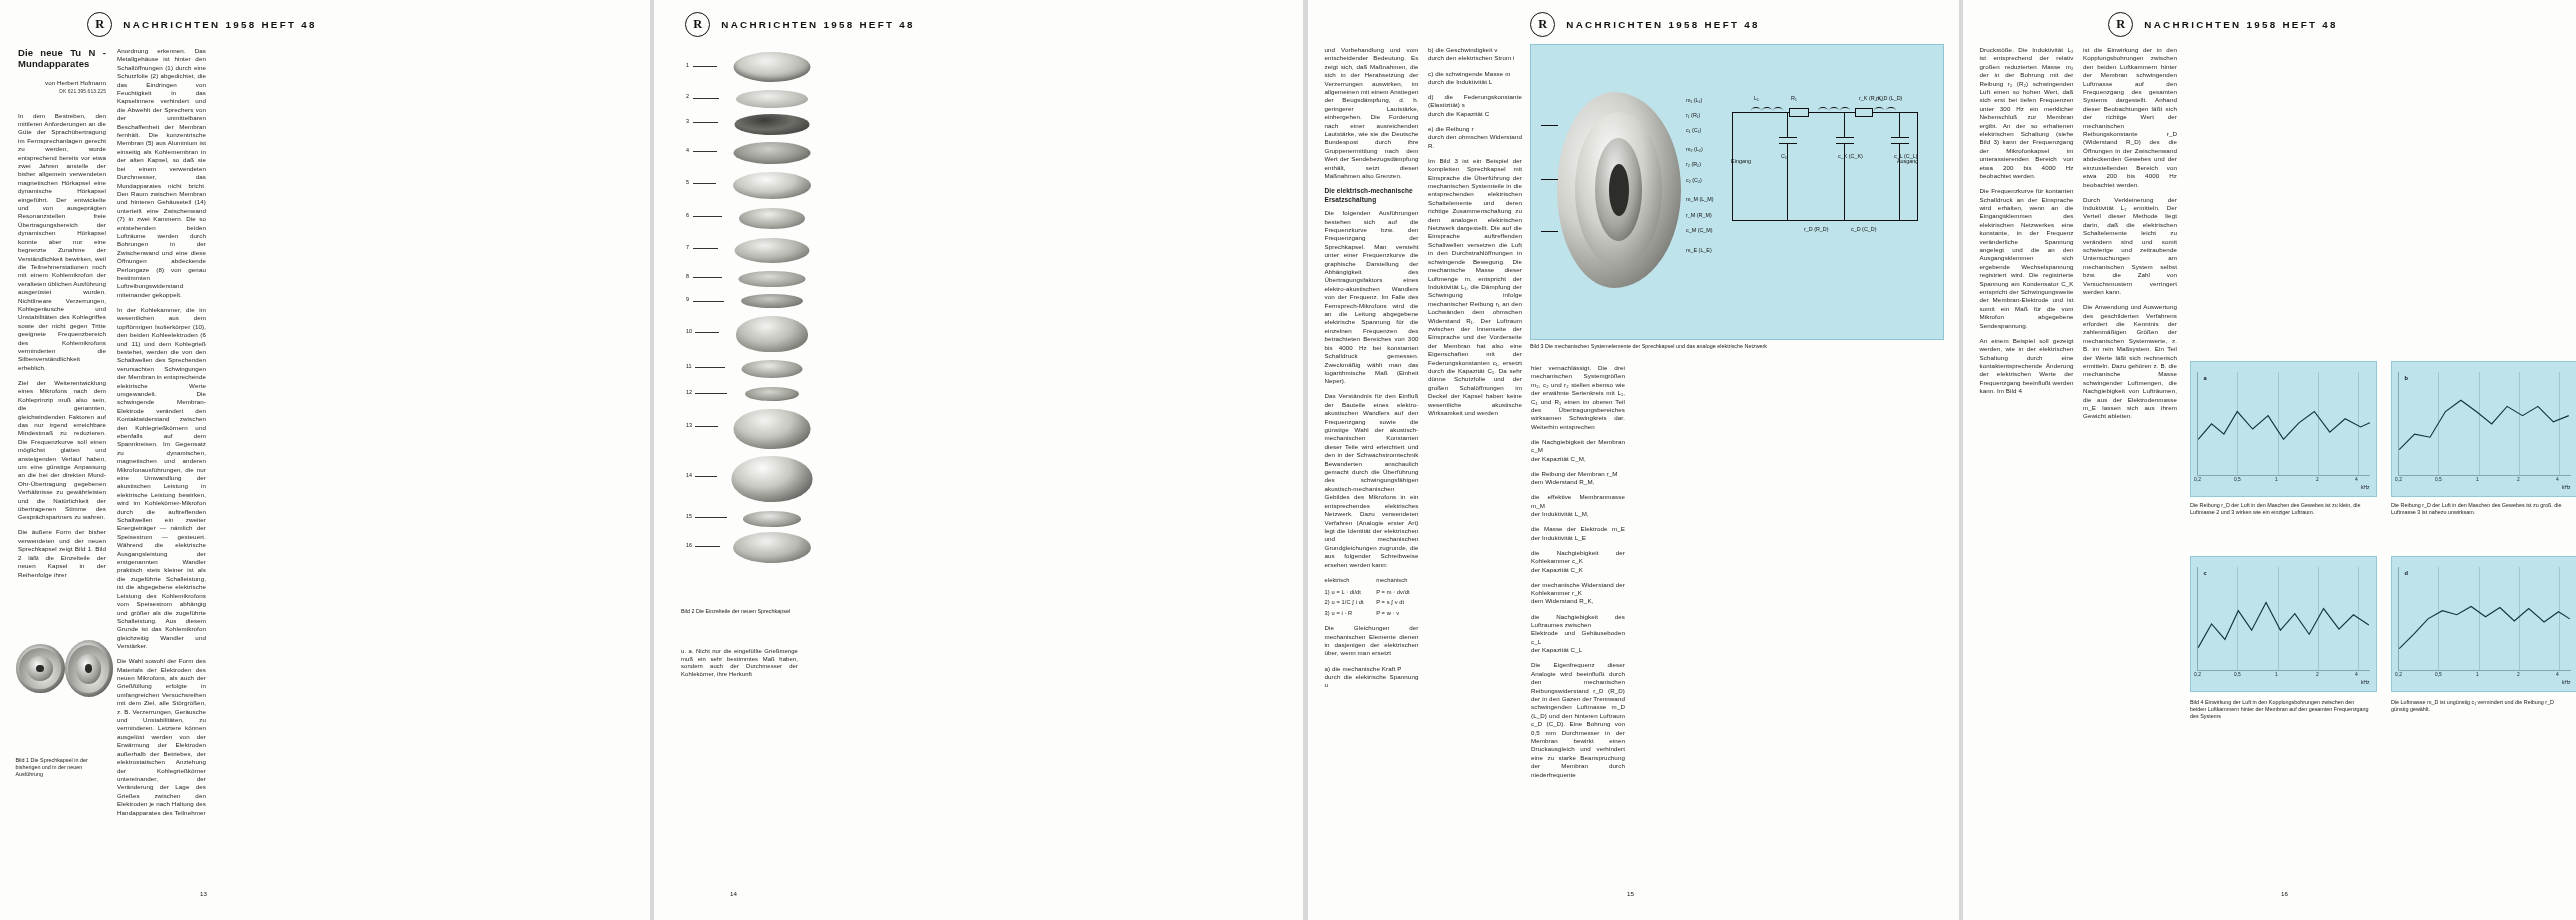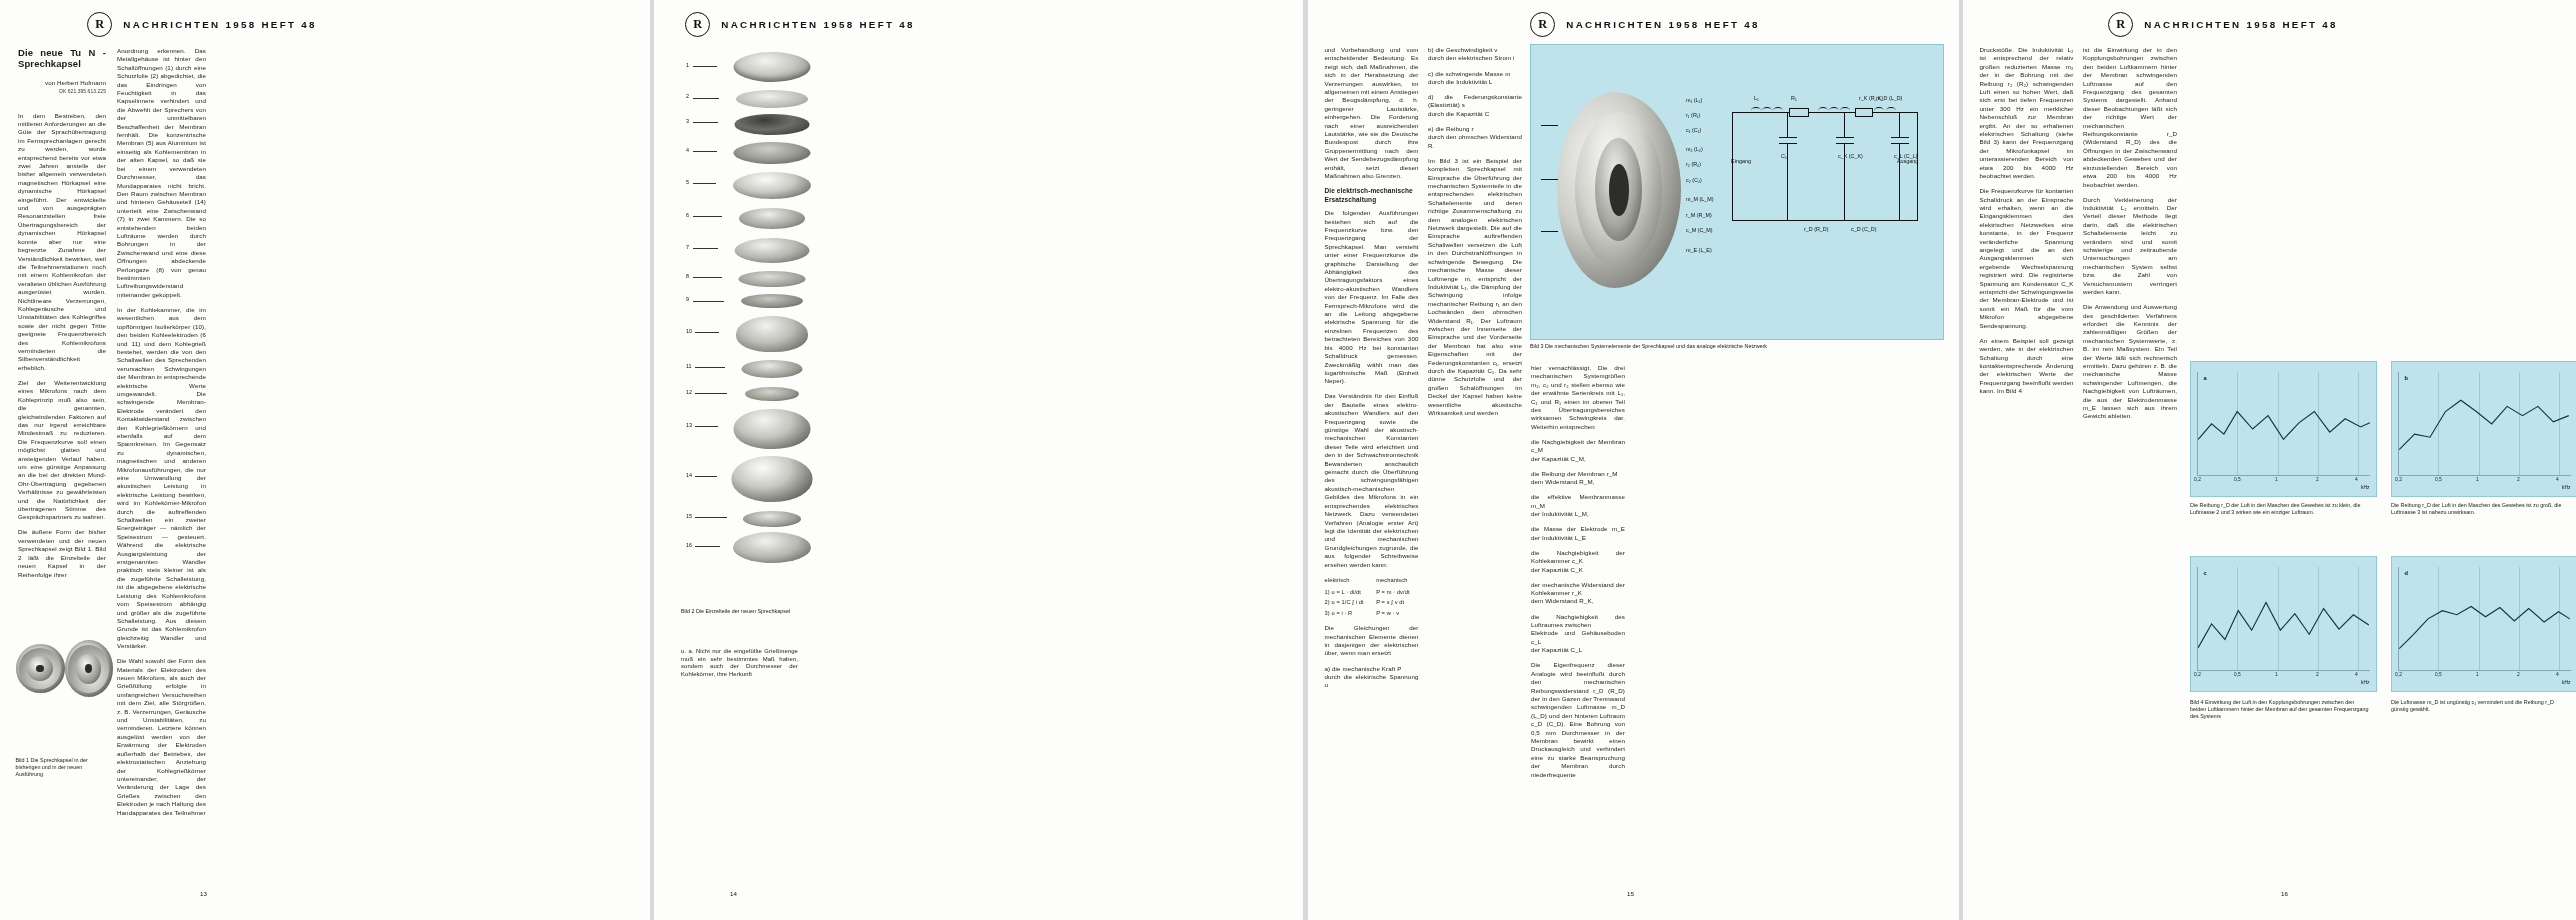--- a/index.html
+++ b/index.html
@@ -127,21 +127,21 @@
 <div class="sheet">
 
   <div class="page p1">
     <div class="inner">
       <div class="runhead" style="left:87px;top:12.4px;">
         <div class="logo">R</div>
         <div class="rh-text">NACHRICHTEN 1958 HEFT 48</div>
       </div>
 
       <div class="col" style="left:18px;top:47px;width:88px;">
-        <div class="h-art">Die neue Tu N - Sprechkapsel</div>
+        <div class="h-art">Die neue Tu N - Mundapparates</div>
         <div class="byline">von Herbert Hofmann</div>
         <div class="affil">DK 621.395.613.225</div>
         <p>In dem Bestreben, den mittleren Anforderungen an die Güte der Sprachübertragung im Fernsprechanlagen gerecht zu werden, wurde entsprechend bereits vor etwa zwei Jahren anstelle der bisher allgemein verwendeten magnetischen Hörkapsel eine dynamische Hörkapsel eingeführt. Der entwickelte und von ausgeprägten Resonanzstellen freie Übertragungsbereich der dynamischen Hörkapsel konnte aber nur eine begrenzte Zunahme der Verständlichkeit bewirken, weil die Teilnehmerstationen noch mit einem Kohlemikrofon der veralteten üblichen Ausführung ausgerüstet wurden. Nichtlineare Verzerrungen, Kohlegeräusche und Unstabilitäten des Kohlegriffes sowie der nicht gegen Tritte geeignete Frequenzbereich des Kohlemikrofons verminderten die Silbenverständlichkeit erheblich.</p>
         <p>Ziel der Weiterentwicklung eines Mikrofons nach dem Kohleprinzip muß also sein, die genannten, gleichwindenden Faktoren auf das nur irgend erreichbare Mindestmaß zu reduzieren. Die Frequenzkurve soll einen möglichst glatten und ansteigenden Verlauf haben, um eine günstige Anpassung an die bei der direkten Mund-Ohr-Übertragung gegebenen Verhältnisse zu gewährleisten und die Natürlichkeit der übertragenen Stimme des Gesprächspartners zu wahren.</p>
         <p>Die äußere Form der bisher verwendeten und der neuen Sprechkapsel zeigt Bild 1. Bild 2 läßt die Einzelteile der neuen Kapsel in der Reihenfolge ihrer</p>
       </div>
 
       <div class="fig1" style="left:15.5px;top:626px;width:98px;height:118px;">
         <div class="capsule" style="left:0px;top:18px;width:49px;height:49px;">
           <div class="rim"></div>

